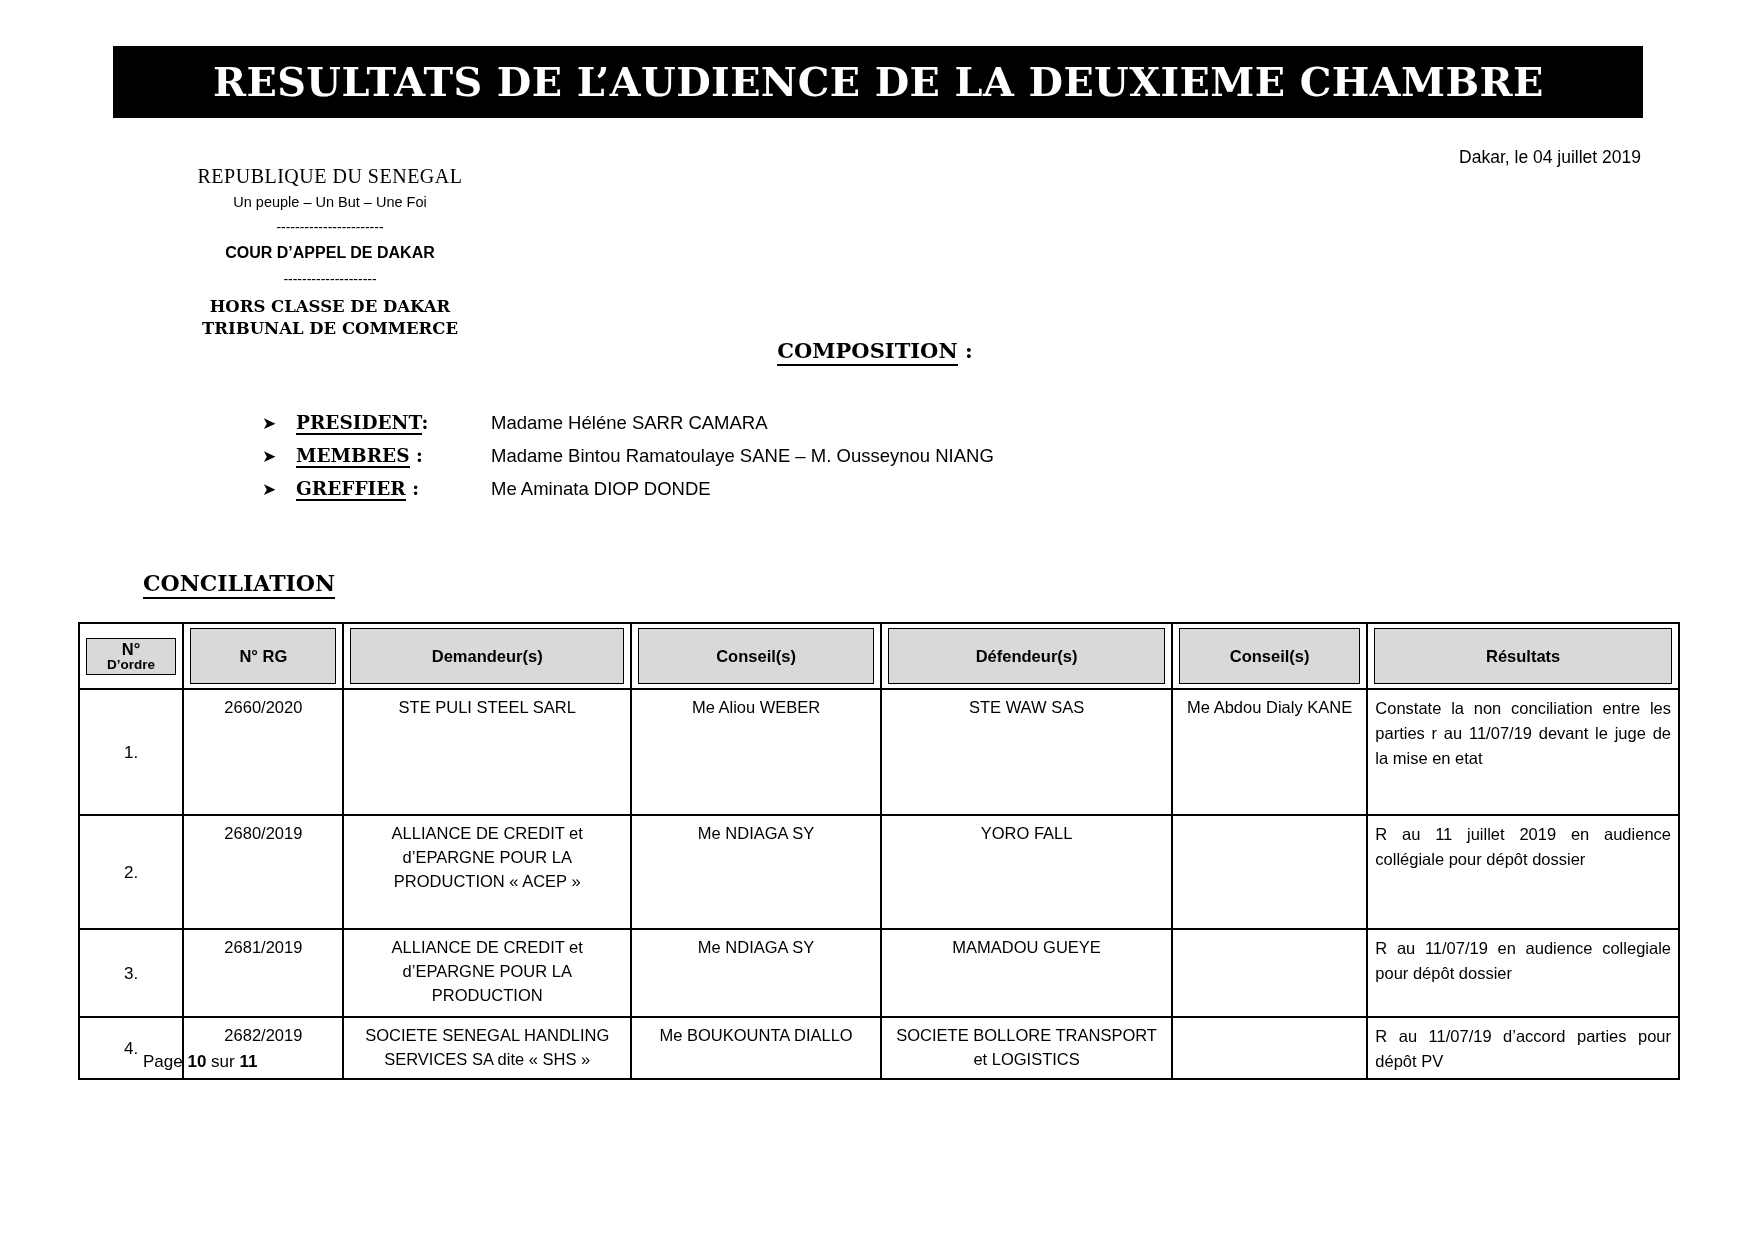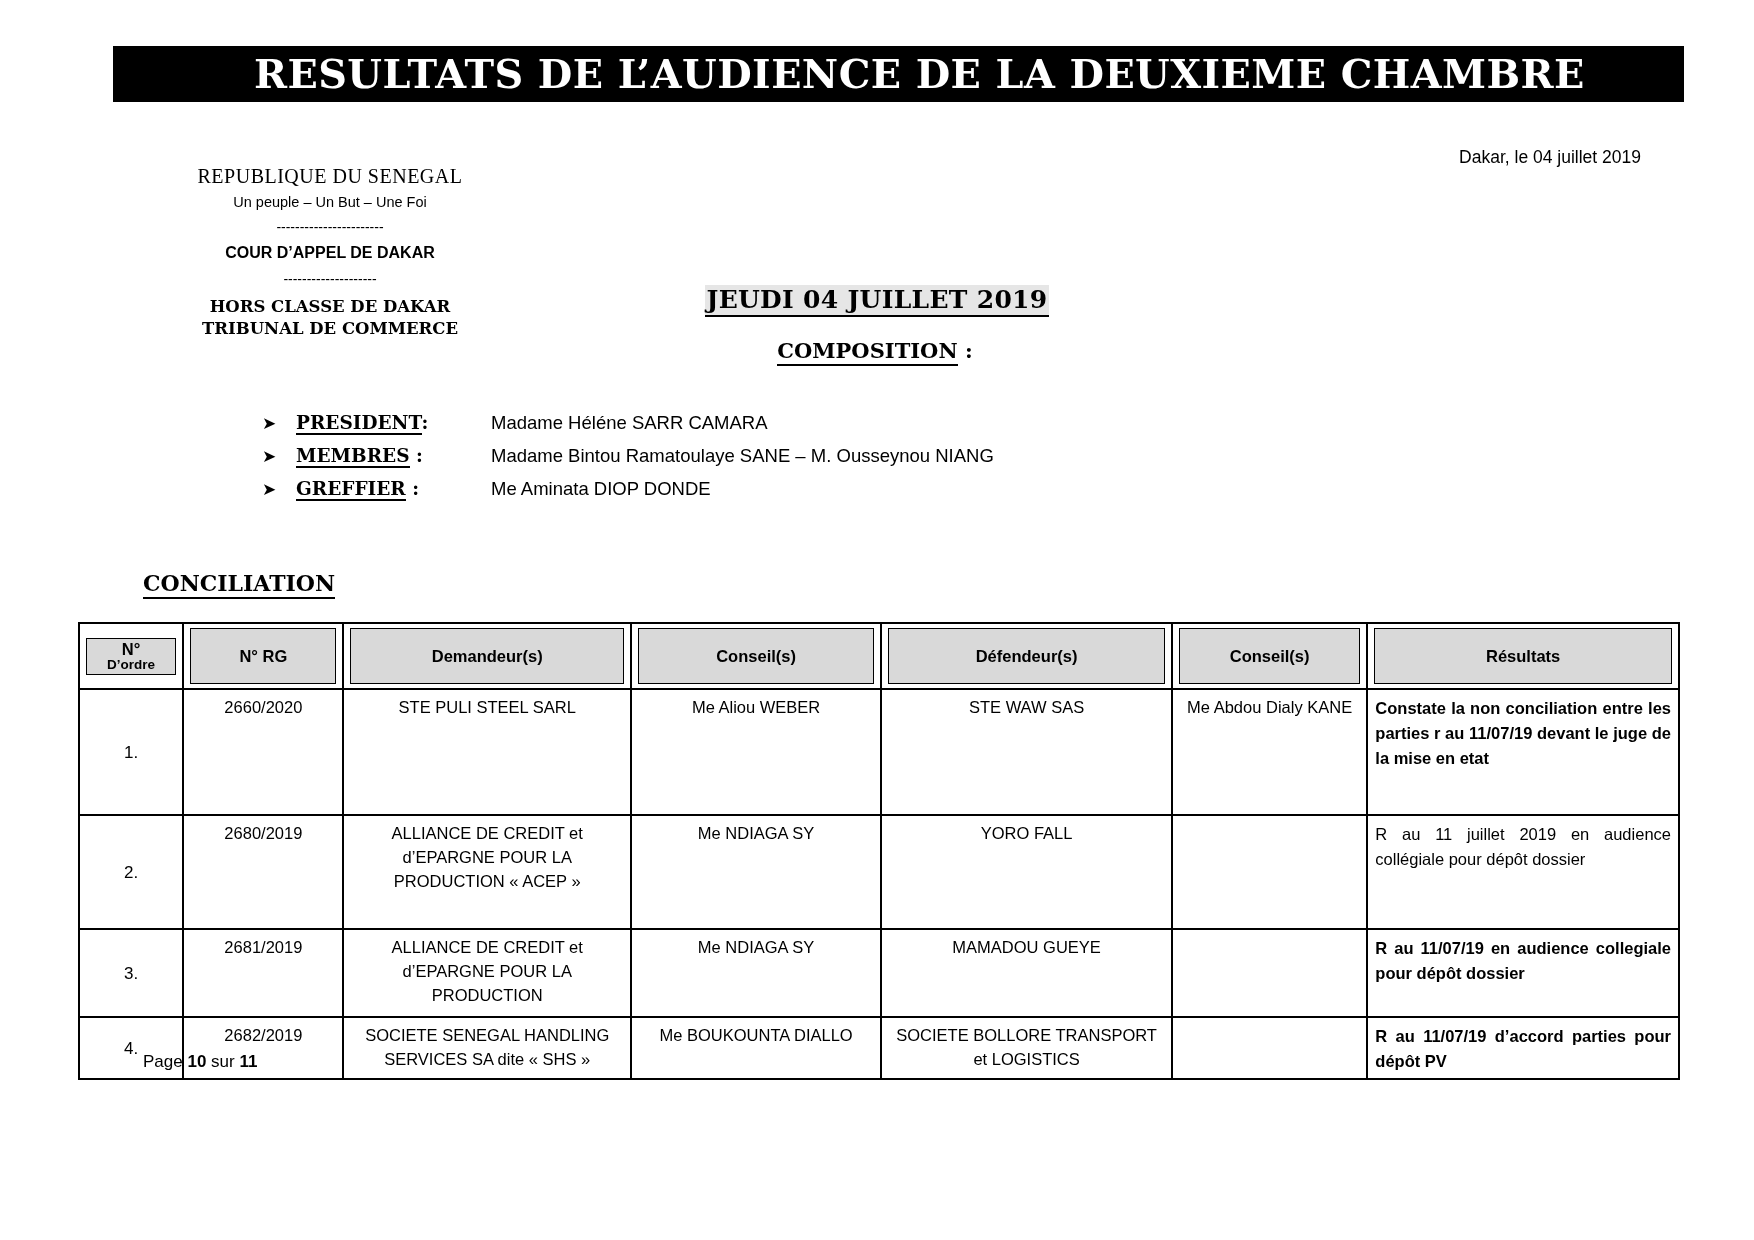--- a/index.html
+++ b/index.html
@@ -22,26 +22,25 @@
     box-sizing: border-box;
     padding: 0;
   }
 
   
   .banner {
     position: absolute;
     left: 113px;
     top: 46px;
     width: 1530px;
-    height: 56px;
+    height: 72px;
     background: #000000;
     display: flex;
     align-items: center;
     justify-content: center;
-    padding-left: 41px;
   }
   .banner-text {
     color: #ffffff;
     font-family: "DejaVu Serif", "Liberation Serif", serif;
     font-weight: 700;
     font-size: 39px;
     letter-spacing: 0.4px;
     white-space: nowrap;
     line-height: 1;
     transform: scaleX(1.02);
@@ -251,21 +250,21 @@
     font-size: 17px;
   }
   td.cell-res {
     text-align: justify;
     text-align-last: left;
     font-size: 16.5px;
     line-height: 1.5;
     padding: 6px 7px 4px 7px !important;
     hyphens: none;
   }
-  td.cell-res.bold { font-weight: 700; }
+  td.cell-res.bold { font-weight: 400; }
 
   .r1 { height: 126px; }
   .r2 { height: 114px; }
   .r3 { height: 88px; }
   .r4 { height: 62px; }
 
   
   .footer {
     position: absolute;
     left: 143px;
@@ -290,23 +289,20 @@
     <div class="lh-cour">COUR D’APPEL DE DAKAR</div>
     <div class="lh-sep2">--------------------</div>
     <div class="lh-tribunal">
       <div>HORS CLASSE DE DAKAR</div>
       <div>TRIBUNAL DE COMMERCE</div>
     </div>
   </div>
 
   <div class="doc-date">Dakar, le 04 juillet 2019</div>
 
-  <div class="session-date">
-    <span>JEUDI 04 JUILLET 2019</span>
-  </div>
 
   <div class="composition-line">
     <u>COMPOSITION</u><span> :</span>
   </div>
 
   <div class="comp-list">
 
     <div class="comp-row">
       <div class="comp-bullet">➤</div>
       <div class="comp-role"><span class="ul">PRESIDENT</span><span>:</span></div>

